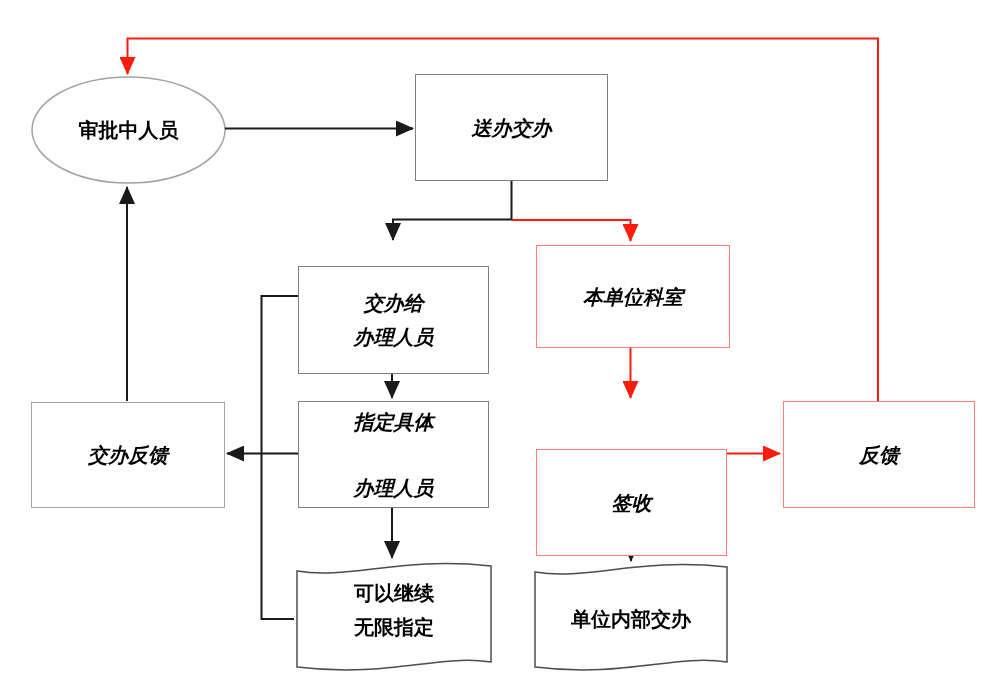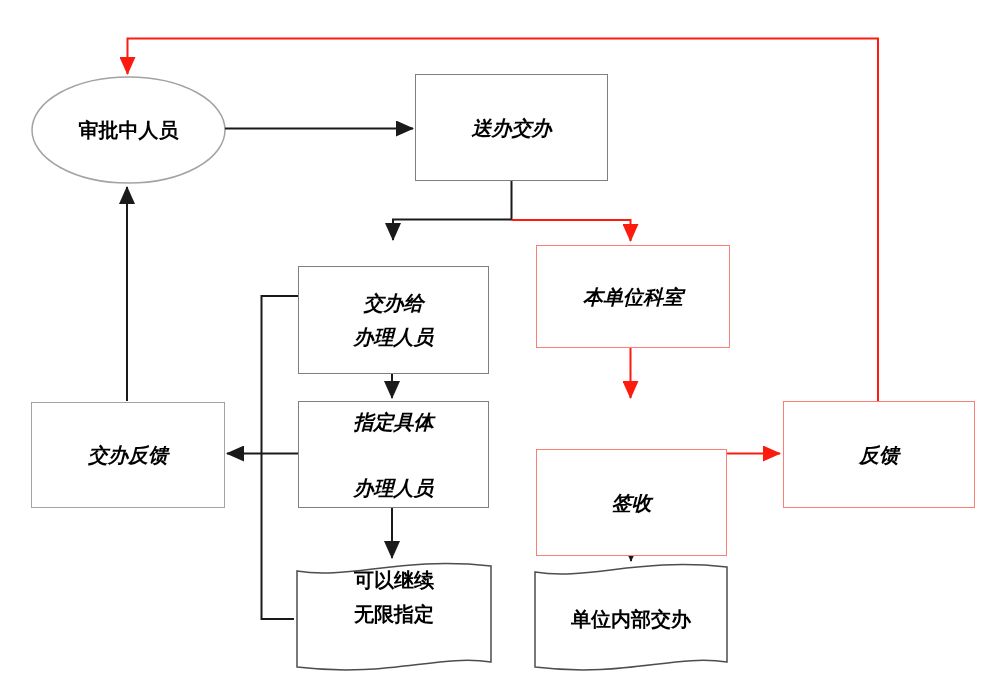--- a/index.html
+++ b/index.html
@@ -116,21 +116,21 @@
   </div>
 
   <div class="node box-red" style="left:536px; top:401px; width:191px; height:107px;margin-top:48px;">
     <span>签收</span>
   </div>
 
   <div class="node box-red" style="left:783px; top:401px; width:192px; height:107px;">
     <span>反馈</span>
   </div>
 
-  <div class="label-overlay" style="left:297px; top:548px; width:194px; height:97px;font-family:Liberation Serif, serif;">
+  <div class="label-overlay" style="left:297px; top:561px; width:194px; height:97px;font-family:Liberation Serif, serif;">
     <span>可以继续</span>
     <span>无限指定</span>
   </div>
 
   <div class="label-overlay" style="left:535px; top:570px; width:192px; height:97px;">
     <span>单位内部交办</span>
   </div>
 
 </div>
 

